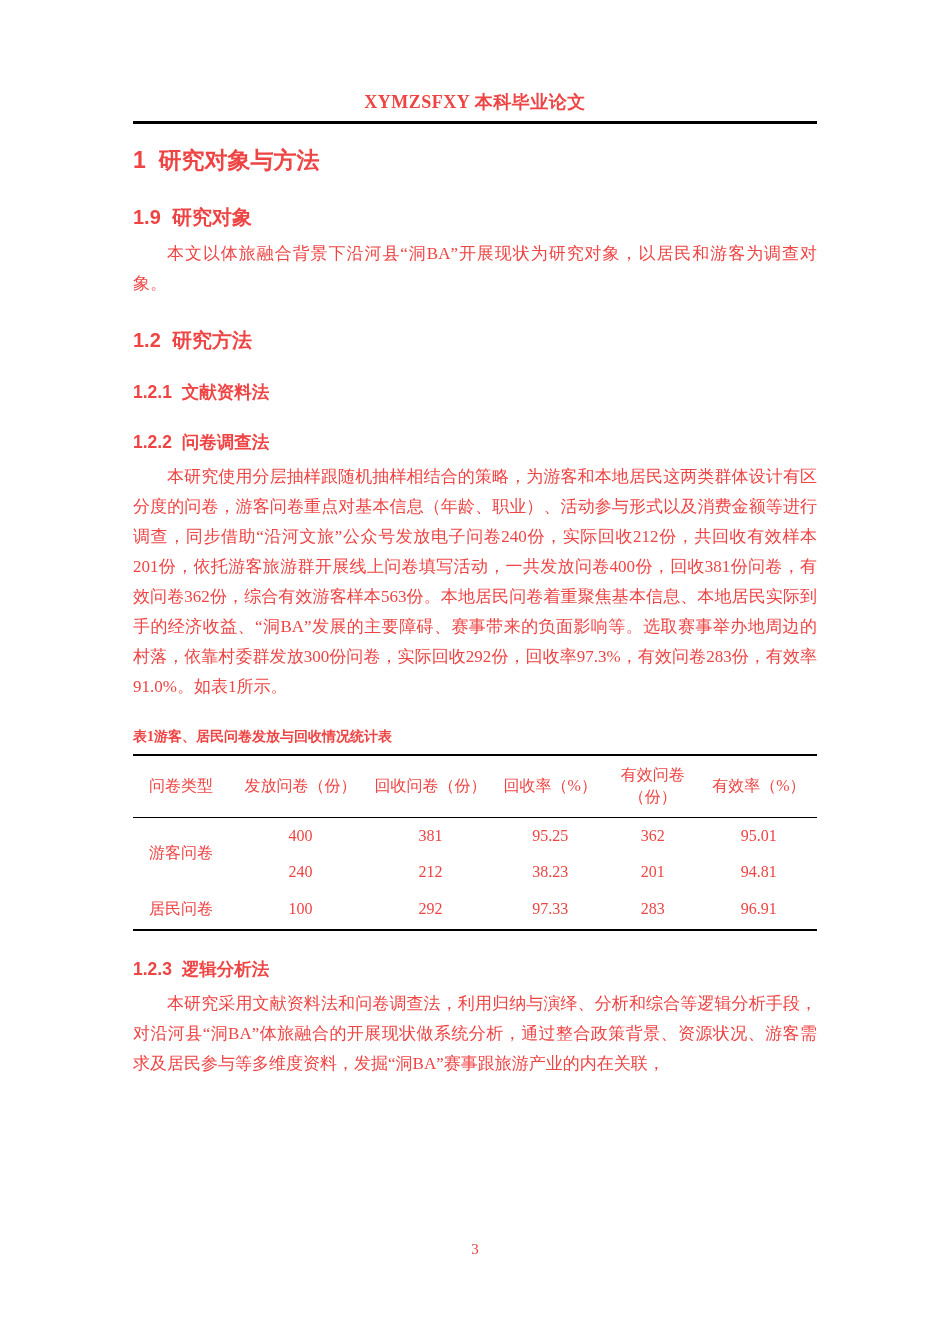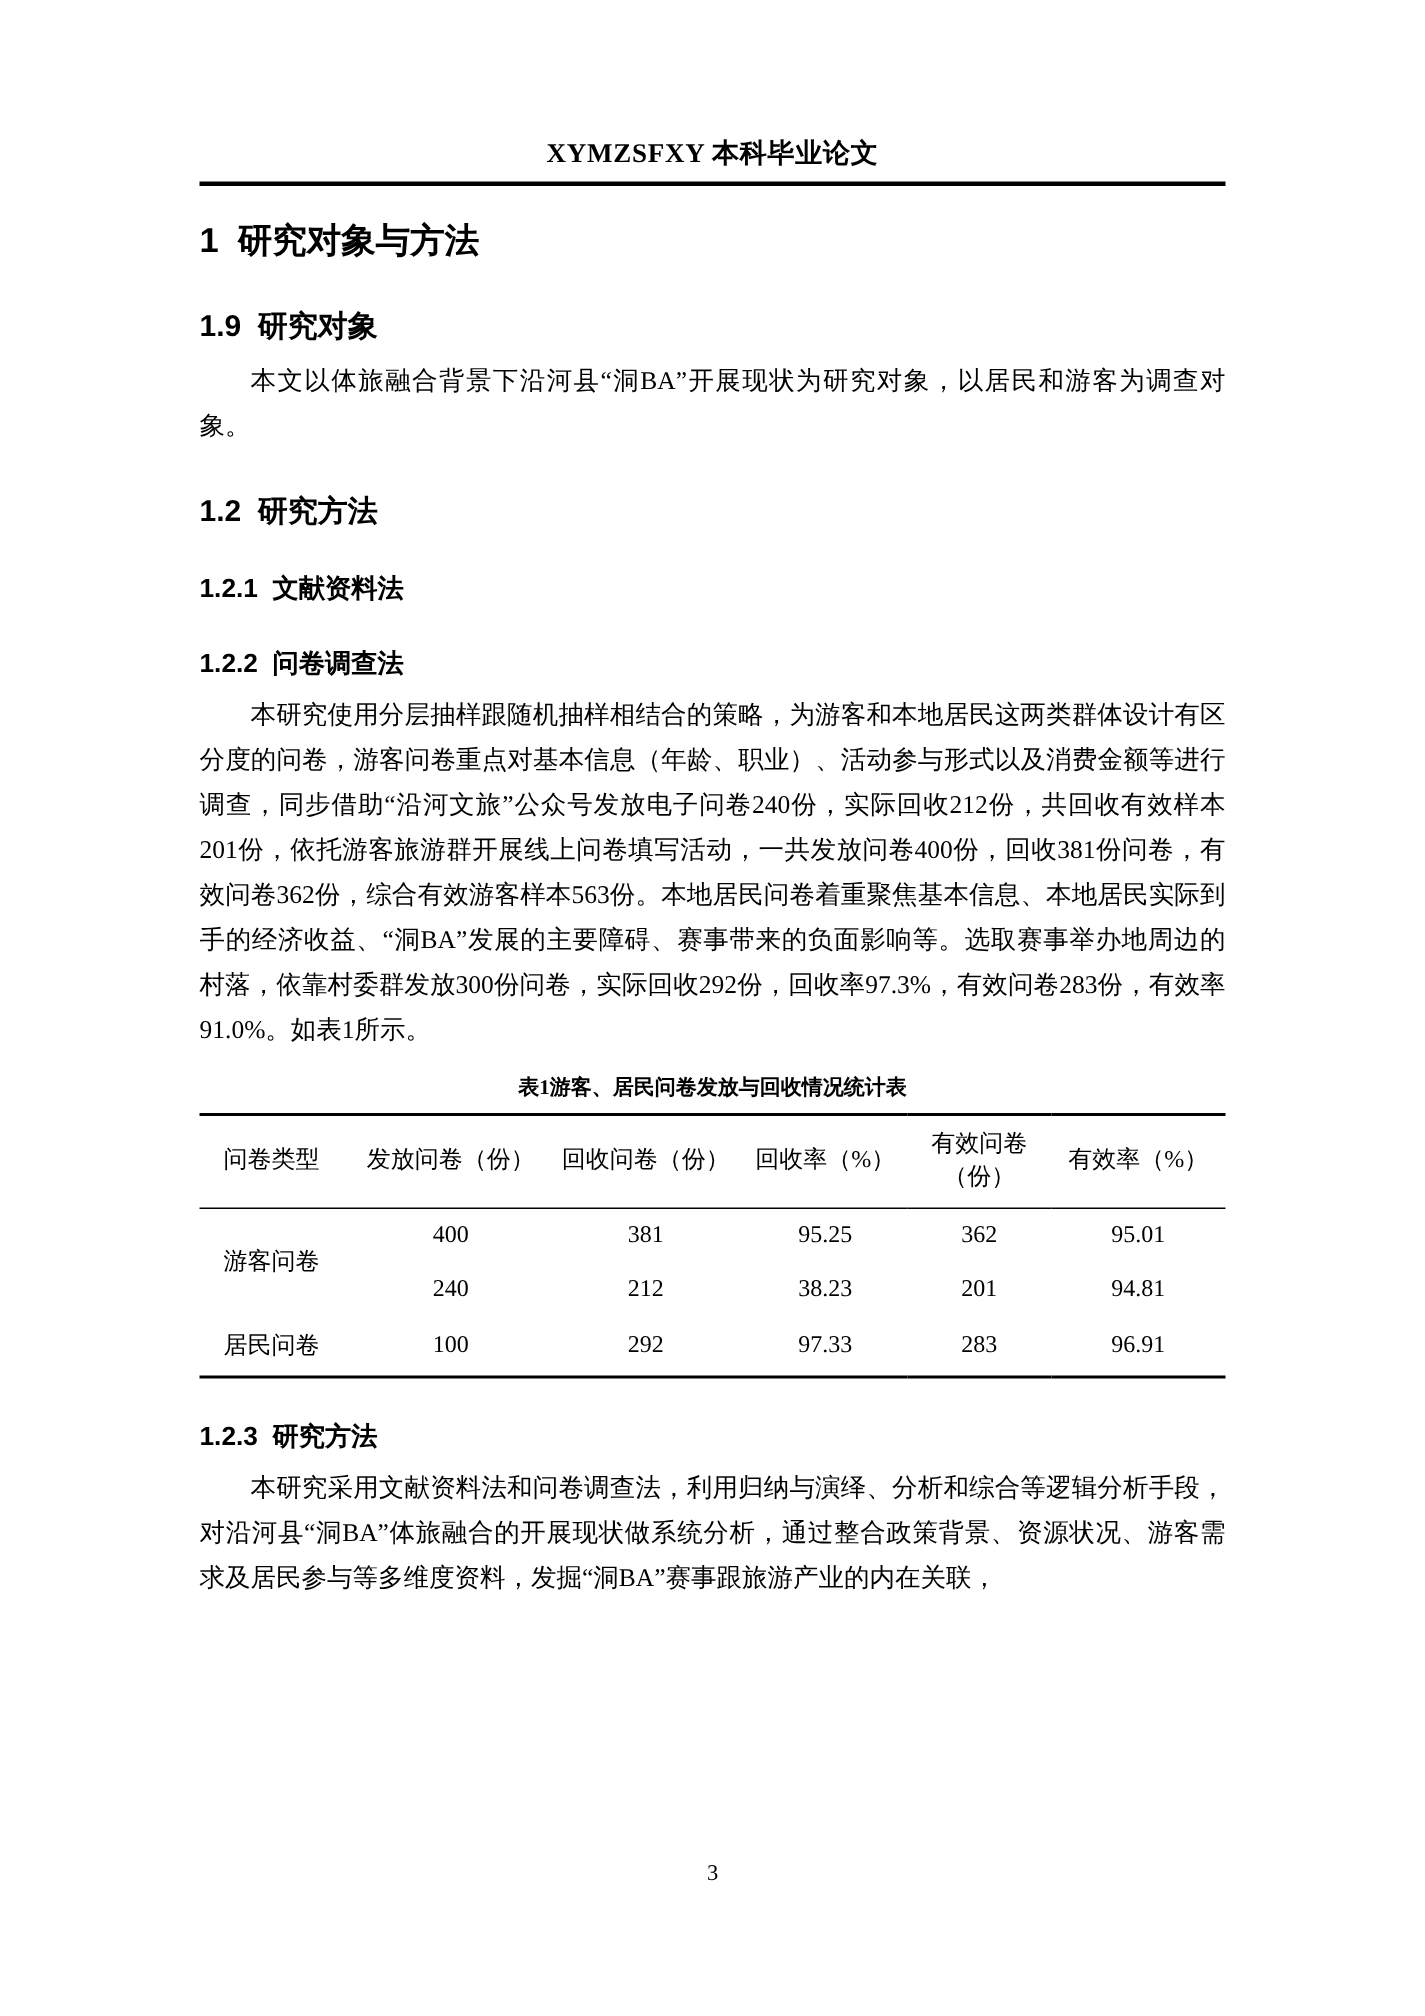--- a/index.html
+++ b/index.html
@@ -3,21 +3,21 @@
 <meta charset="utf-8">
 <style>
   * { margin: 0; padding: 0; box-sizing: border-box; }
   html, body { background: #ffffff; }
   .page {
     width: 950px;
     height: 1344px;
     background: #ffffff;
     position: relative;
     overflow: hidden;
-    color: #000000;
+    color: #ef4444;
     font-family: "Liberation Serif", "DejaVu Serif", serif;
   }
   .doc-header {
     margin: 0 133px;
     padding-top: 90px;
     padding-bottom: 7px;
     border-bottom: 3px solid #000;
     text-align: center;
   }
   .header-text {
@@ -49,22 +49,21 @@
     white-space: pre-wrap;
   }
   .para {
     font-size: 17px;
     line-height: 30px;
     text-align: justify;
     text-indent: 2em;
     margin-top: 8px;
   }
   .table-caption {
-    margin-top: 14px;
-    text-align: center;
+    margin-top: 26px;
     font-size: 14px;
     font-weight: 700;
   }
   .data-table {
     width: 100%;
     border-collapse: collapse;
     margin-top: 8px;
     border-top: 2px solid #000;
     border-bottom: 2px solid #000;
     font-size: 16px;
@@ -160,21 +159,21 @@
           <td class="col-type">居民问卷</td>
           <td>100</td>
           <td>292</td>
           <td>97.33</td>
           <td>283</td>
           <td>96.91</td>
         </tr>
       </tbody>
     </table>
 
-    <h3 class="h3">1.2.3  研究方法</h3>
+    <h3 class="h3">1.2.3  逻辑分析法</h3>
     <p class="para">本研究采用文献资料法和问卷调查法，利用归纳与演绎、分析和综合等逻辑分析手段，对沿河县“洞BA”体旅融合的开展现状做系统分析，通过整合政策背景、资源状况、游客需求及居民参与等多维度资料，发掘“洞BA”赛事跟旅游产业的内在关联，</p>
 
   </main>
 
   <footer>
     <div class="page-number">3</div>
   </footer>
 
 </div>
 

